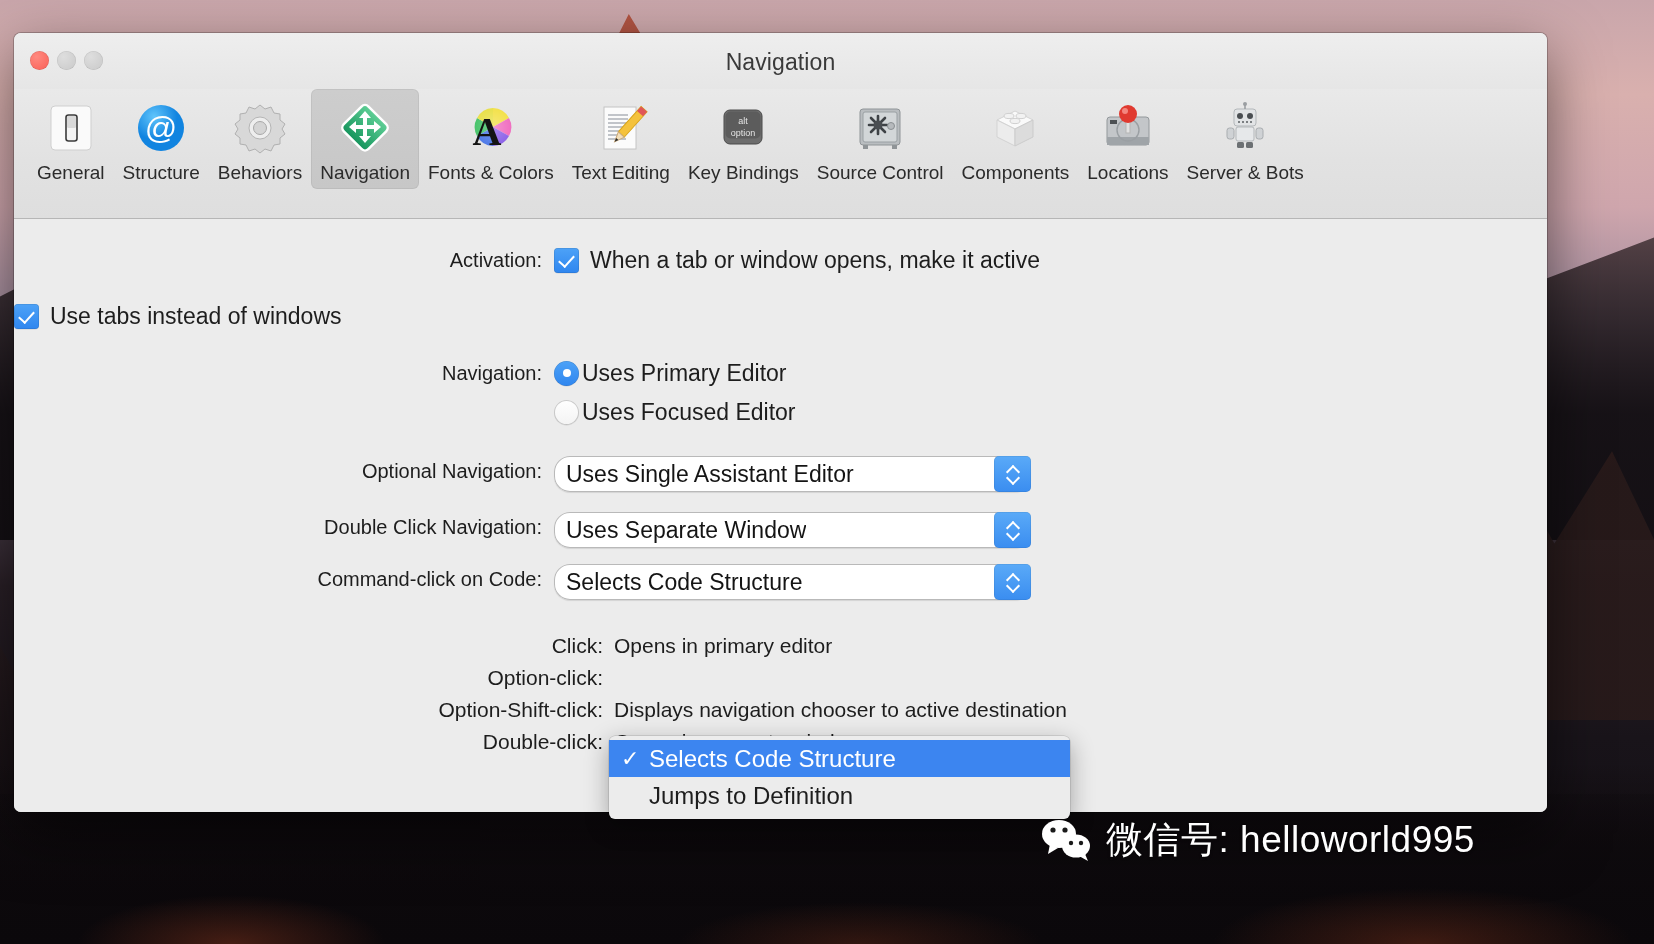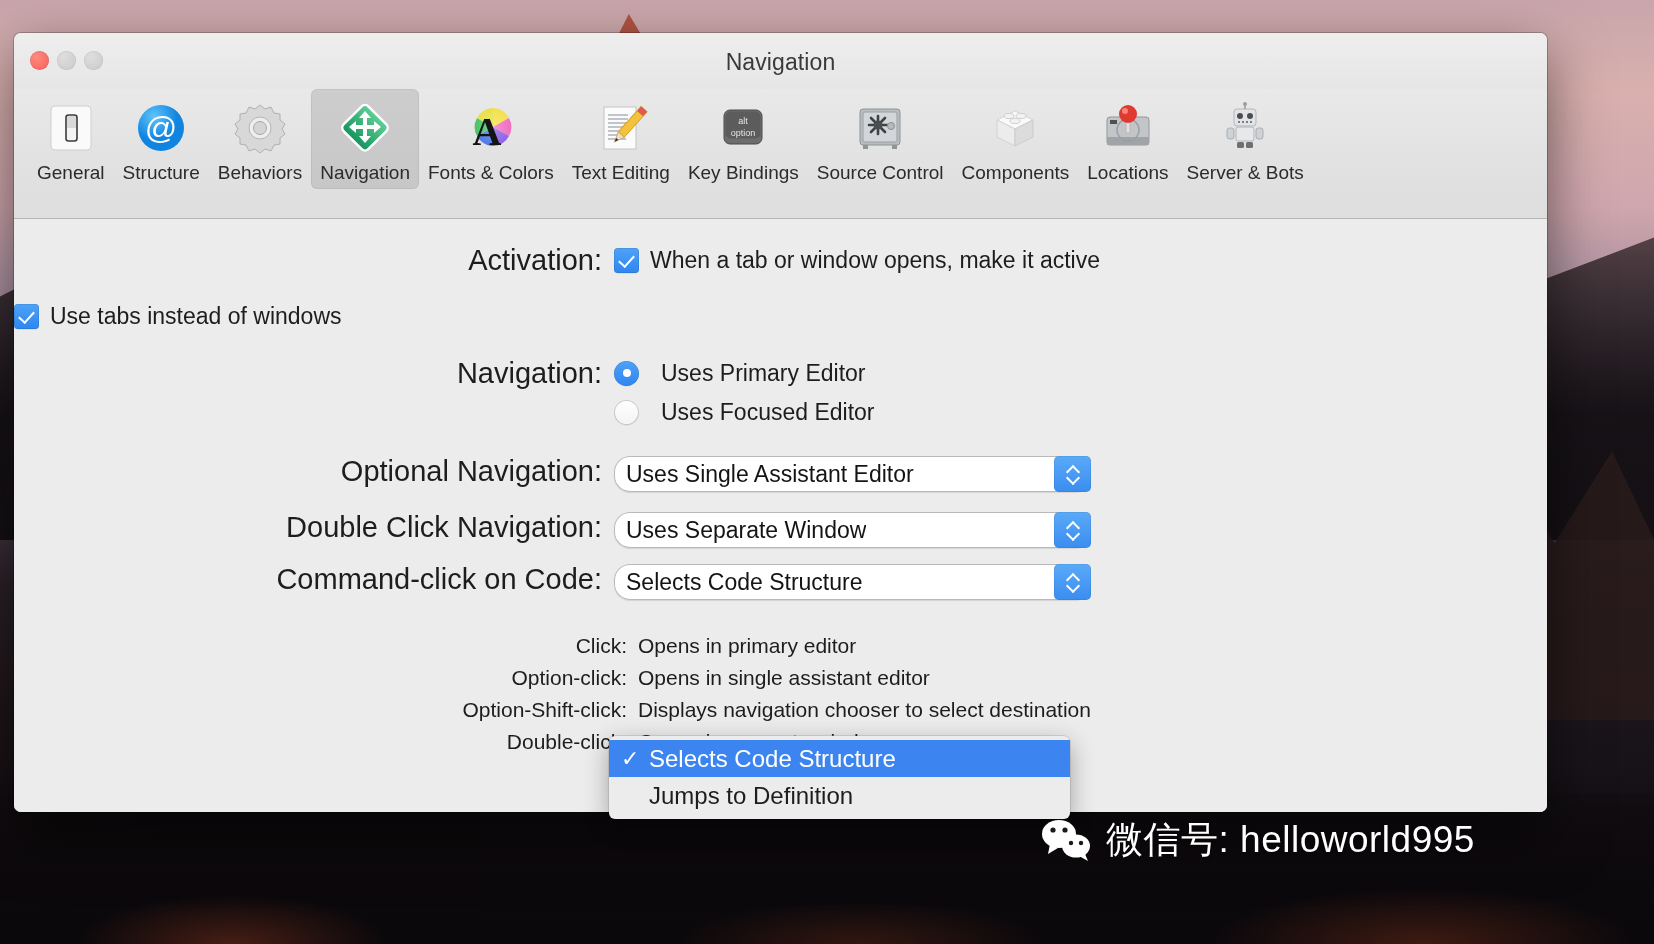--- a/index.html
+++ b/index.html
@@ -155,24 +155,24 @@
     background: #ececec;
     border-radius: 0 0 7px 7px;
     padding-top: 26px;
   }
 
   .row {
     display: flex;
     align-items: flex-start;
   }
   .row-label {
-    width: 600px;
+    width: 540px;
     text-align: right;
     padding-right: 12px;
-    font-size: 29px;
+    font-size: 20px;
     color: #1d1d1d;
     line-height: 30px;
   }
   .row-field { flex: 1 1 auto; }
 
   
   .cb-line { display: flex; align-items: center; gap: 11px; }
   .checkbox {
     width: 25px; height: 25px; border-radius: 4px;
     background: linear-gradient(180deg, #4da2f7 0%, #2f86ef 100%);
@@ -186,21 +186,21 @@
     width: 7px; height: 13px;
     border: solid #fff;
     border-width: 0 2.6px 2.6px 0;
     transform: rotate(42deg);
   }
   .cb-text, .radio-text {
     font-size: 23px; color: #1d1d1d; line-height: 30px;
   }
 
   
-  .radio-line { display: flex; align-items: center; gap: 22px; margin-bottom: 9px; }
+  .radio-line { display: flex; align-items: center; gap: 3px; margin-bottom: 9px; }
   .radio {
     width: 25px; height: 25px; border-radius: 50%;
     background: linear-gradient(180deg, #ffffff 0%, #f3f3f3 100%);
     box-shadow: inset 0 0 0 1px rgba(0,0,0,0.20), 0 0.5px 0.5px rgba(0,0,0,0.10);
     position: relative; flex: 0 0 auto;
   }
   .radio.on {
     background: linear-gradient(180deg, #4da2f7 0%, #2f86ef 100%);
     box-shadow: inset 0 0 0 0.5px rgba(0,0,0,0.16), 0 0.5px 0.5px rgba(0,0,0,0.12);
   }
@@ -275,21 +275,20 @@
     width: 28px; flex: 0 0 auto;
     font-size: 22px; line-height: 1;
   }
   .menu-label { white-space: nowrap; }
 
   
   .summary {
     position: absolute;
     left: 0; right: 0;
     top: 415px;
-    padding-left: 24px;
   }
   .sum-row { display: flex; align-items: baseline; margin-bottom: 8px; }
   .sum-key {
     width: 600px; text-align: right; padding-right: 11px;
     font-size: 21px; color: #1d1d1d;
   }
   .sum-val { font-size: 21px; color: #1d1d1d; }
 
   
   #watermark {
@@ -598,25 +597,24 @@
         </div>
       </div>
 
       <div class="summary">
         <div class="sum-row">
           <div class="sum-key">Click:</div>
           <div class="sum-val">Opens in primary editor</div>
         </div>
         <div class="sum-row">
           <div class="sum-key">Option-click:</div>
-          <div class="sum-val">Opens in single assistant editor</div>
         </div>
         <div class="sum-row">
           <div class="sum-key">Option-Shift-click:</div>
-          <div class="sum-val">Displays navigation chooser to select destination</div>
+          <div class="sum-val">Displays navigation chooser to active destination</div>
         </div>
         <div class="sum-row">
           <div class="sum-key">Double-click:</div>
           <div class="sum-val">Opens in separate window</div>
         </div>
       </div>
 
       <div class="menu">
         <div class="menu-item active">
           <span class="menu-check">✓</span>

